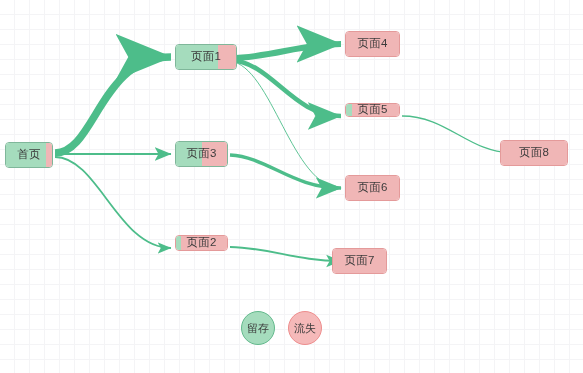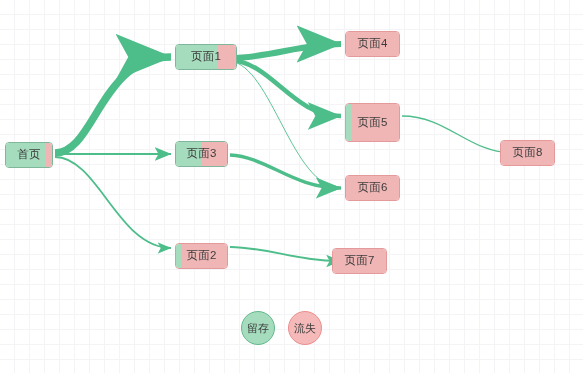--- a/index.html
+++ b/index.html
@@ -145,56 +145,56 @@
         </div>
         <span class="nlabel">页面1</span>
       </div>
       <div class="node greenbox" style="left: 175px; top: 141px; width: 53px; height: 26px;">
         <div class="fillwrap">
           <div class="seg-keep" style="width: 50%;"></div>
           <div class="seg-loss" style="width: 50%;"></div>
         </div>
         <span class="nlabel">页面3</span>
       </div>
-      <div class="node pinkbox" style="left: 175px; top: 243px; width: 53px; height: 26px;">
+      <div class="node pinkbox" style="left: 175px; top: 235px; width: 53px; height: 16px;">
         <div class="fillwrap">
           <div class="seg-keep" style="width: 10%;"></div>
           <div class="seg-loss" style="width: 90%;"></div>
         </div>
         <span class="nlabel">页面2</span>
       </div>
       <div class="node pinkbox" style="left: 345px; top: 31px; width: 55px; height: 26px;">
         <div class="fillwrap">
           <div class="seg-keep" style="width: 0%;"></div>
           <div class="seg-loss" style="width: 100%;"></div>
         </div>
         <span class="nlabel">页面4</span>
       </div>
-      <div class="node pinkbox" style="left: 345px; top: 103px; width: 55px; height: 39px;">
+      <div class="node pinkbox" style="left: 345px; top: 103px; width: 55px; height: 14px;">
         <div class="fillwrap">
           <div class="seg-keep" style="width: 12%;"></div>
           <div class="seg-loss" style="width: 88%;"></div>
         </div>
         <span class="nlabel">页面5</span>
       </div>
       <div class="node pinkbox" style="left: 345px; top: 175px; width: 55px; height: 26px;">
         <div class="fillwrap">
           <div class="seg-keep" style="width: 0%;"></div>
           <div class="seg-loss" style="width: 100%;"></div>
         </div>
         <span class="nlabel">页面6</span>
       </div>
       <div class="node pinkbox" style="left: 332px; top: 248px; width: 55px; height: 26px;">
         <div class="fillwrap">
           <div class="seg-keep" style="width: 0%;"></div>
           <div class="seg-loss" style="width: 100%;"></div>
         </div>
         <span class="nlabel">页面7</span>
       </div>
-      <div class="node pinkbox" style="left: 500px; top: 140px; width: 55px; height: 26px;">
+      <div class="node pinkbox" style="left: 500px; top: 140px; width: 68px; height: 26px;">
         <div class="fillwrap">
           <div class="seg-keep" style="width: 0%;"></div>
           <div class="seg-loss" style="width: 100%;"></div>
         </div>
         <span class="nlabel">页面8</span>
       </div>
     </div>
 
   <div id="legend-layer">
       <div class="legend-item legend-keep" style="left: 241px; top: 311px;">

